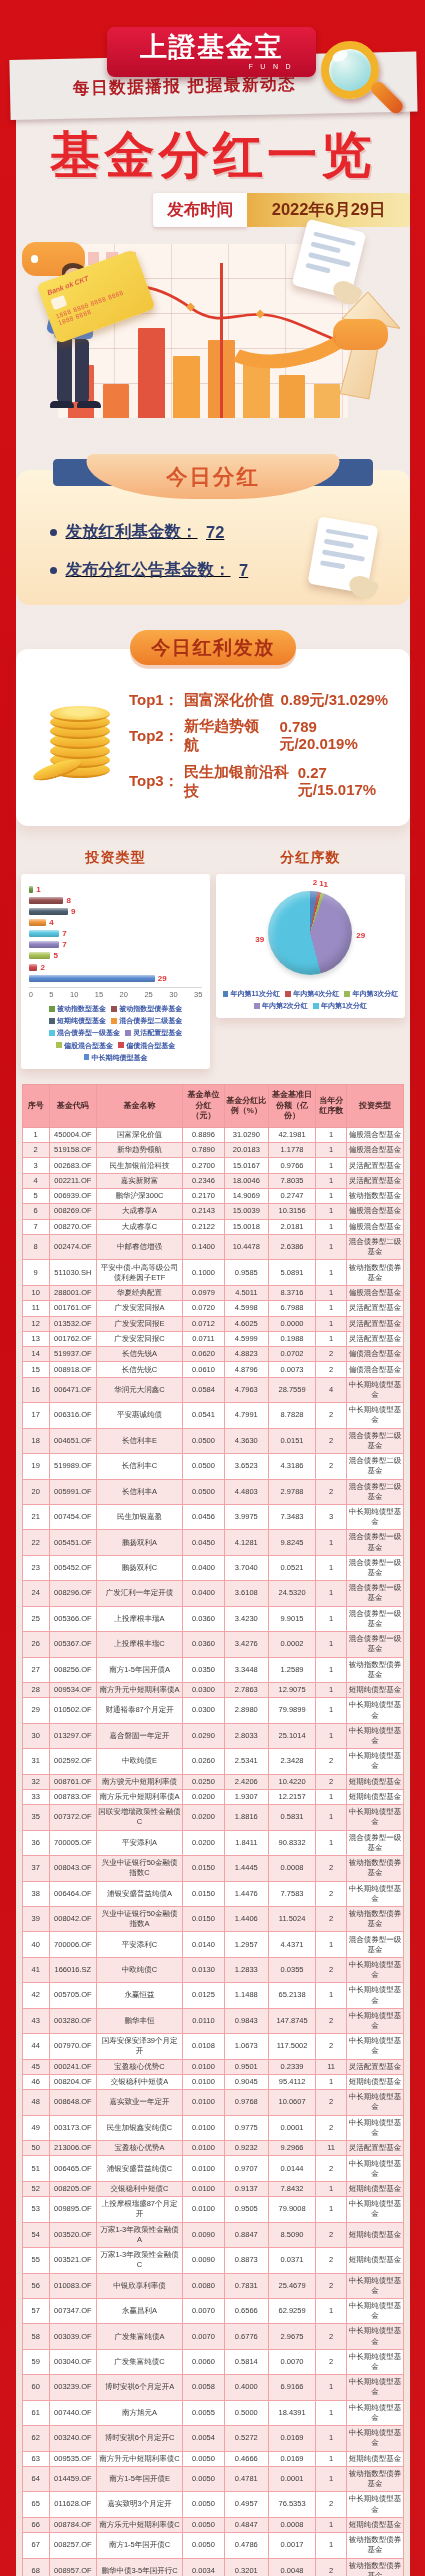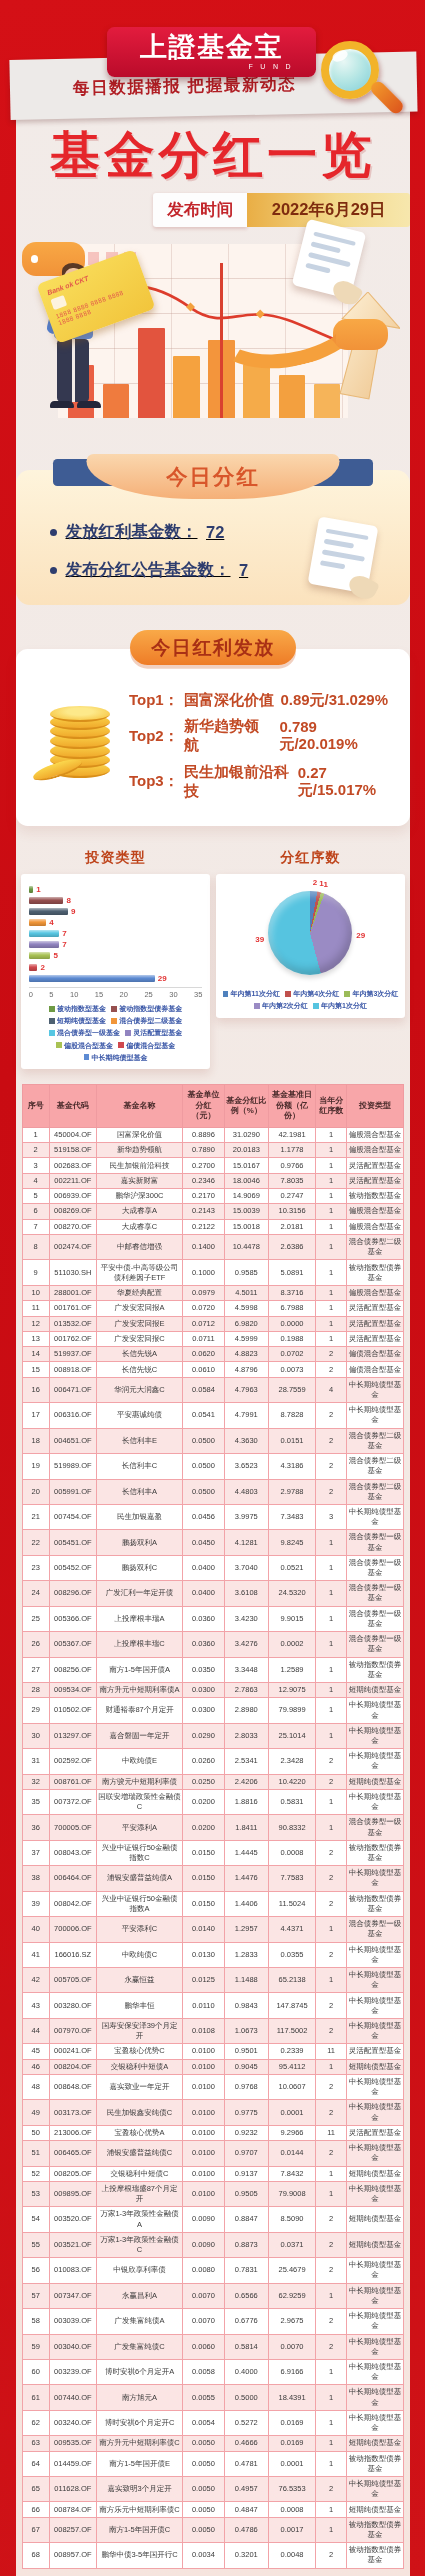--- a/index.html
+++ b/index.html
@@ -501,21 +501,21 @@
             <td>4.5998</td>
             <td>6.7988</td>
             <td>1</td>
             <td>灵活配置型基金</td>
           </tr>
           <tr>
             <td>12</td>
             <td>013532.OF</td>
             <td>广发安宏回报E</td>
             <td>0.0712</td>
-            <td>6.9820</td>
+            <td>4.6025</td>
             <td>0.0000</td>
             <td>1</td>
             <td>灵活配置型基金</td>
           </tr>
           <tr>
             <td>13</td>
             <td>001762.OF</td>
             <td>广发安宏回报C</td>
             <td>0.0711</td>
             <td>4.5999</td>
@@ -704,20 +704,30 @@
             <td>中长期纯债型基金</td>
           </tr>
           <tr>
             <td>32</td>
             <td>008761.OF</td>
             <td>南方骏元中短期利率债</td>
             <td>0.0250</td>
             <td>2.4206</td>
             <td>10.4220</td>
             <td>2</td>
+            <td>短期纯债型基金</td>
+          </tr>
+          <tr>
+            <td>33</td>
+            <td>008783.OF</td>
+            <td>南方乐元中短期利率债A</td>
+            <td>0.0200</td>
+            <td>1.9307</td>
+            <td>12.2157</td>
+            <td>1</td>
             <td>短期纯债型基金</td>
           </tr>
           <tr>
             <td>35</td>
             <td>007372.OF</td>
             <td>国联安增瑞政策性金融债C</td>
             <td>0.0200</td>
             <td>1.8816</td>
             <td>0.5831</td>
             <td>1</td>

